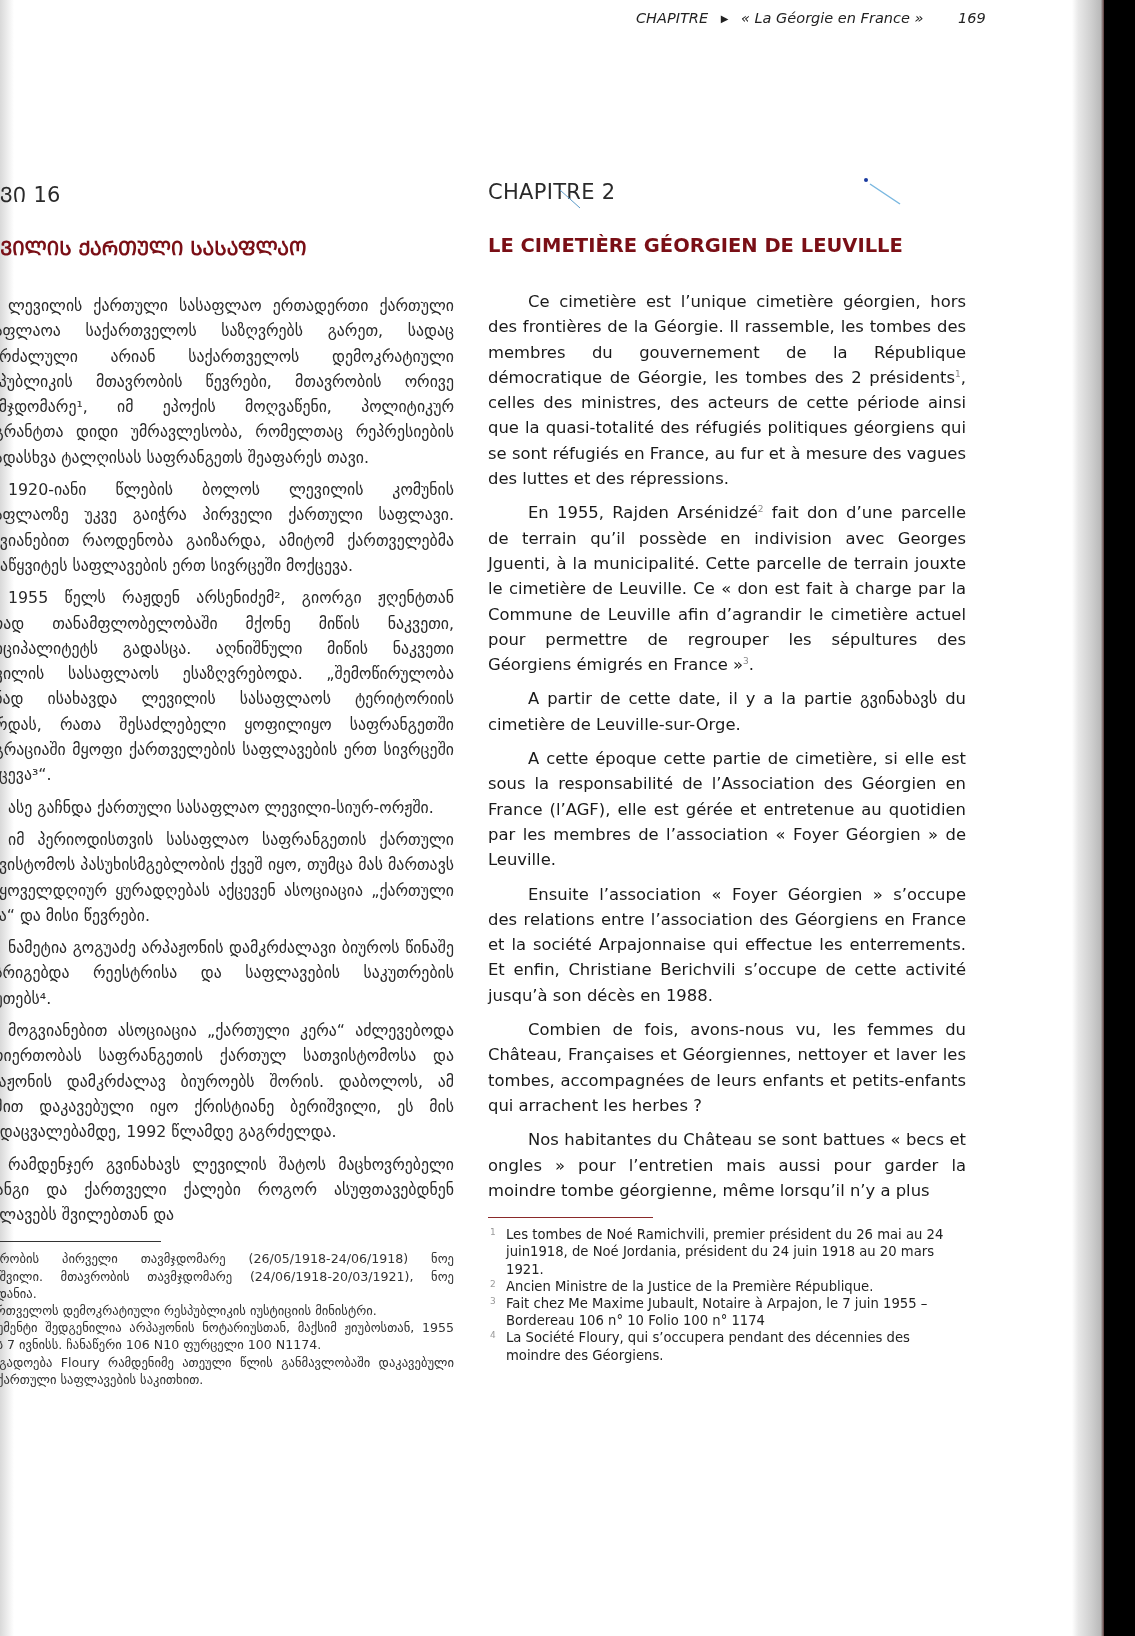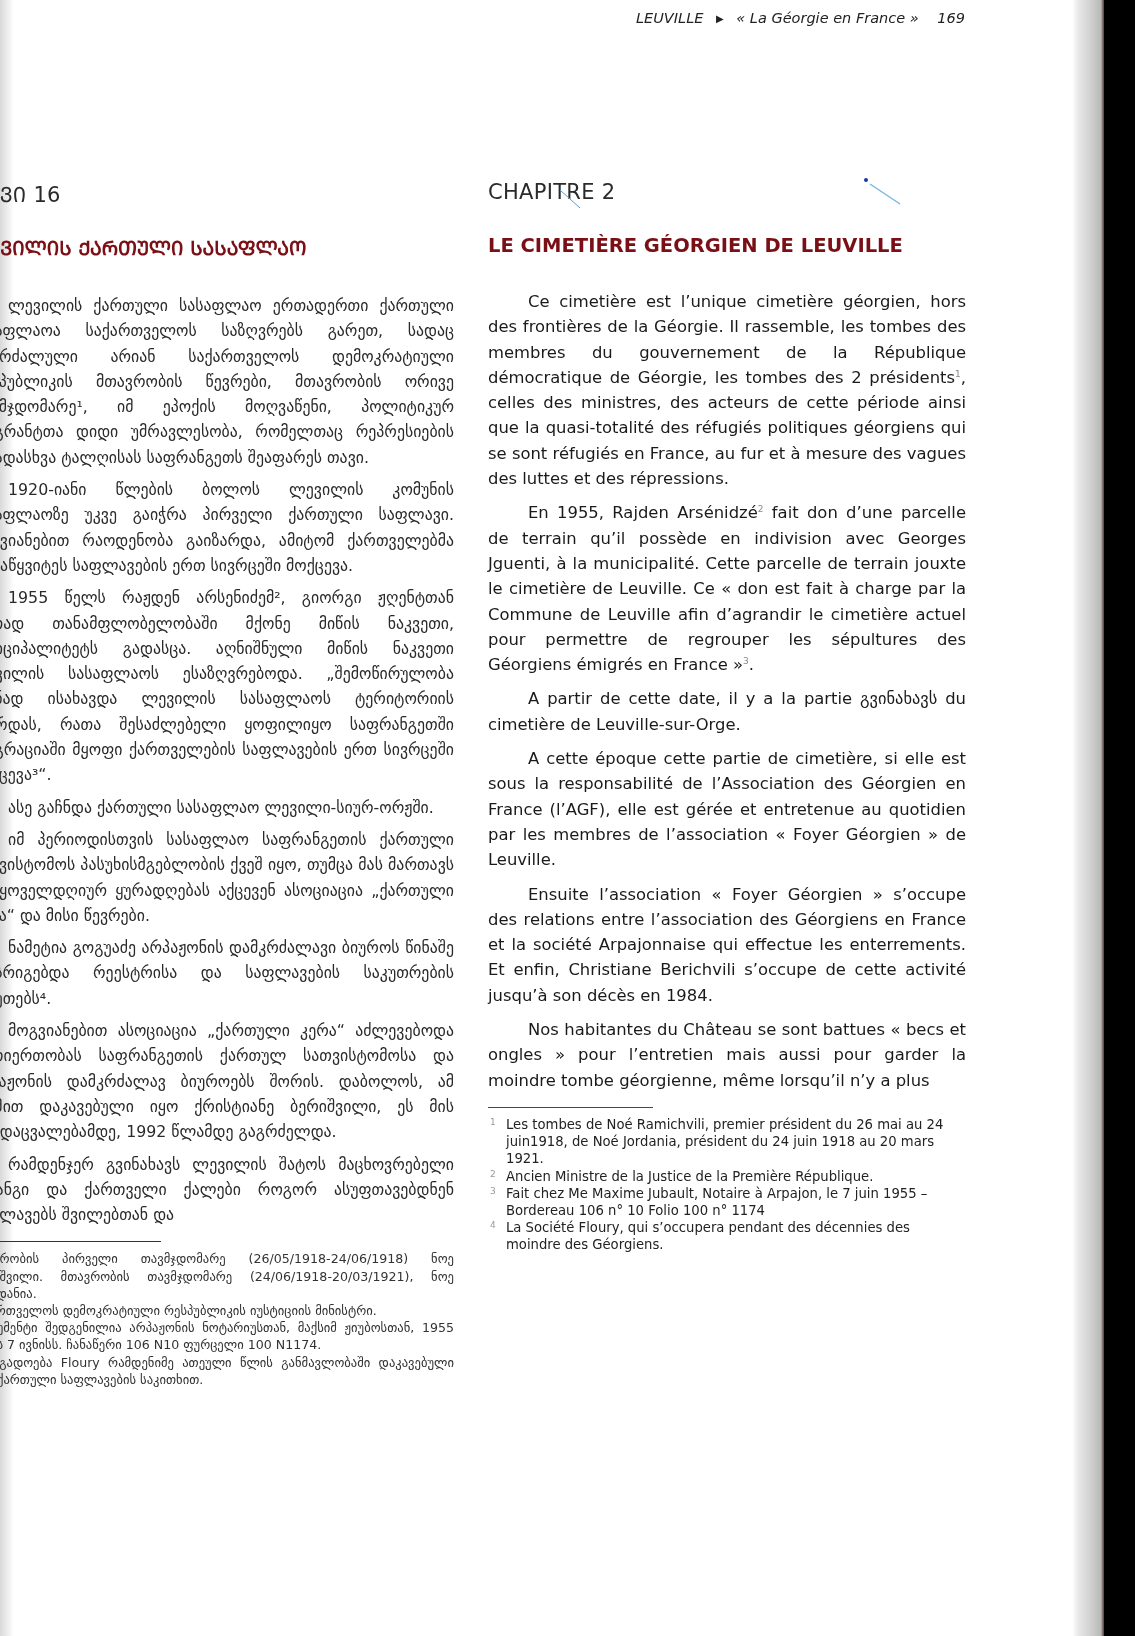--- a/index.html
+++ b/index.html
@@ -23,21 +23,21 @@
     position: absolute; left: 1072px; top: 0; width: 32px; height: 1636px;
     background: linear-gradient(to right, #ffffff 0%, #e8e8e8 20%, #cfcfcf 60%, #b9b9b9 90%, #5a3a3a 100%);
   }
   .running-head {
     position: absolute; left: 636px; top: 10px;
     font-style: italic; font-size: 14.5px; color: #222;
     font-family: "DejaVu Sans", sans-serif;
     white-space: nowrap;
   }
   .running-head .arrow { font-style: normal; font-size: 10px; margin: 0 8px; position: relative; top: -1px; }
-  .running-head .pageno { margin-left: 14px; }
+  .running-head .pageno { margin-left: 30px; }
 
   .col { position: absolute; }
   .col-ka { left: -4px; top: 180px; width: 458px; }
   .col-fr { left: 488px; top: 180px; width: 478px; }
 
   .chap-label {
     font-size: 21px; font-weight: normal; color: #2a2a2a;
     letter-spacing: 0.3px; height: 32px; margin: 0;
     white-space: nowrap;
   }
@@ -73,21 +73,21 @@
 
   .marks { position: absolute; left: 0; top: 0; width: 1135px; height: 1636px; pointer-events: none; }
 </style>
 </head>
 <body>
 
 <div class="page">
   <div class="left-shade"></div>
 
   <div class="running-head">
-    <span>LEUVILLE</span>
+    <span>CHAPITRE</span>
     <span class="arrow">▶</span>
     <span>« La Géorgie en France »</span>
     <span class="pageno">169</span>
   </div>
 
   <div class="col col-ka" style="overflow:hidden;">
     <div style="margin-left:-30px;">
       <div class="chap-label" style="margin-left:0;">ᲗᲐᲕᲘ 16</div>
       <div class="chap-title" style="margin-left:0;">ᲚᲔᲕᲘᲚᲘᲡ ᲥᲐᲠᲗᲣᲚᲘ ᲡᲐᲡᲐᲤᲚᲐᲝ</div>
     </div>
@@ -109,21 +109,22 @@
   </div>
 
   <div class="col col-fr">
     <div class="chap-label">CHAPITRE 2</div>
     <div class="chap-title">LE CIMETIÈRE GÉORGIEN DE LEUVILLE</div>
 
     <p class="para"><span>Ce cimetière est l’unique cimetière géorgien, hors des frontières de la Géorgie. Il rassemble, les tombes des membres du gouvernement de la République démocratique de Géorgie, les tombes des 2 présidents</span><sup>1</sup><span>, celles des ministres, des acteurs de cette période ainsi que la quasi-totalité des réfugiés politiques géorgiens qui se sont réfugiés en France, au fur et à mesure des vagues des luttes et des répressions.</span></p>
     <p class="para"><span>En 1955, Rajden Arsénidzé</span><sup>2</sup><span> fait don d’une parcelle de terrain qu’il possède en indivision avec Georges Jguenti, à la municipalité. Cette parcelle de terrain jouxte le cimetière de Leuville. Ce « don est fait à charge par la Commune de Leuville afin d’agrandir le cimetière actuel pour permettre de regrouper les sépultures des Géorgiens émigrés en France »</span><sup>3</sup><span>.</span></p>
     <p class="para"><span>A partir de cette date, il y a la partie გვინახავს du cimetière de Leuville-sur-Orge.</span></p>
     <p class="para"><span>A cette époque cette partie de cimetière, si elle est sous la responsabilité de l’Association des Géorgien en France (l’AGF), elle est gérée et entretenue au quotidien par les membres de l’association « Foyer Géorgien » de Leuville.</span></p>
-    <p class="para"><span>Ensuite l’association « Foyer Géorgien » s’occupe des relations entre l’association des Géorgiens en France et la société Arpajonnaise qui effectue les enterrements. Et enfin, Christiane Berichvili s’occupe de cette activité jusqu’à son décès en 1984.</span></p>
+    <p class="para"><span>Ensuite l’association « Foyer Géorgien » s’occupe des relations entre l’association des Géorgiens en France et la société Arpajonnaise qui effectue les enterrements. Et enfin, Christiane Berichvili s’occupe de cette activité jusqu’à son décès en 1988.</span></p>
+    <p class="para"><span>Combien de fois, avons-nous vu, les femmes du Château, Françaises et Géorgiennes, nettoyer et laver les tombes, accompagnées de leurs enfants et petits-enfants qui arrachent les herbes ?</span></p>
     <p class="para"><span>Nos habitantes du Château se sont battues « becs et ongles » pour l’entretien mais aussi pour garder la moindre tombe géorgienne, même lorsqu’il n’y a plus</span></p>
 
     <div class="fn-rule"></div>
     <p class="fn"><span class="num">1</span><span>Les tombes de Noé Ramichvili, premier président du 26 mai au 24 juin1918, de Noé Jordania, président du 24 juin 1918 au 20 mars 1921.</span></p>
     <p class="fn"><span class="num">2</span><span>Ancien Ministre de la Justice de la Première République.</span></p>
     <p class="fn"><span class="num">3</span><span>Fait chez Me Maxime Jubault, Notaire à Arpajon, le 7 juin 1955 – Bordereau 106 n° 10 Folio 100 n° 1174</span></p>
     <p class="fn"><span class="num">4</span><span>La Société Floury, qui s’occupera pendant des décennies des moindre des Géorgiens.</span></p>
   </div>
 
   <svg class="marks">

